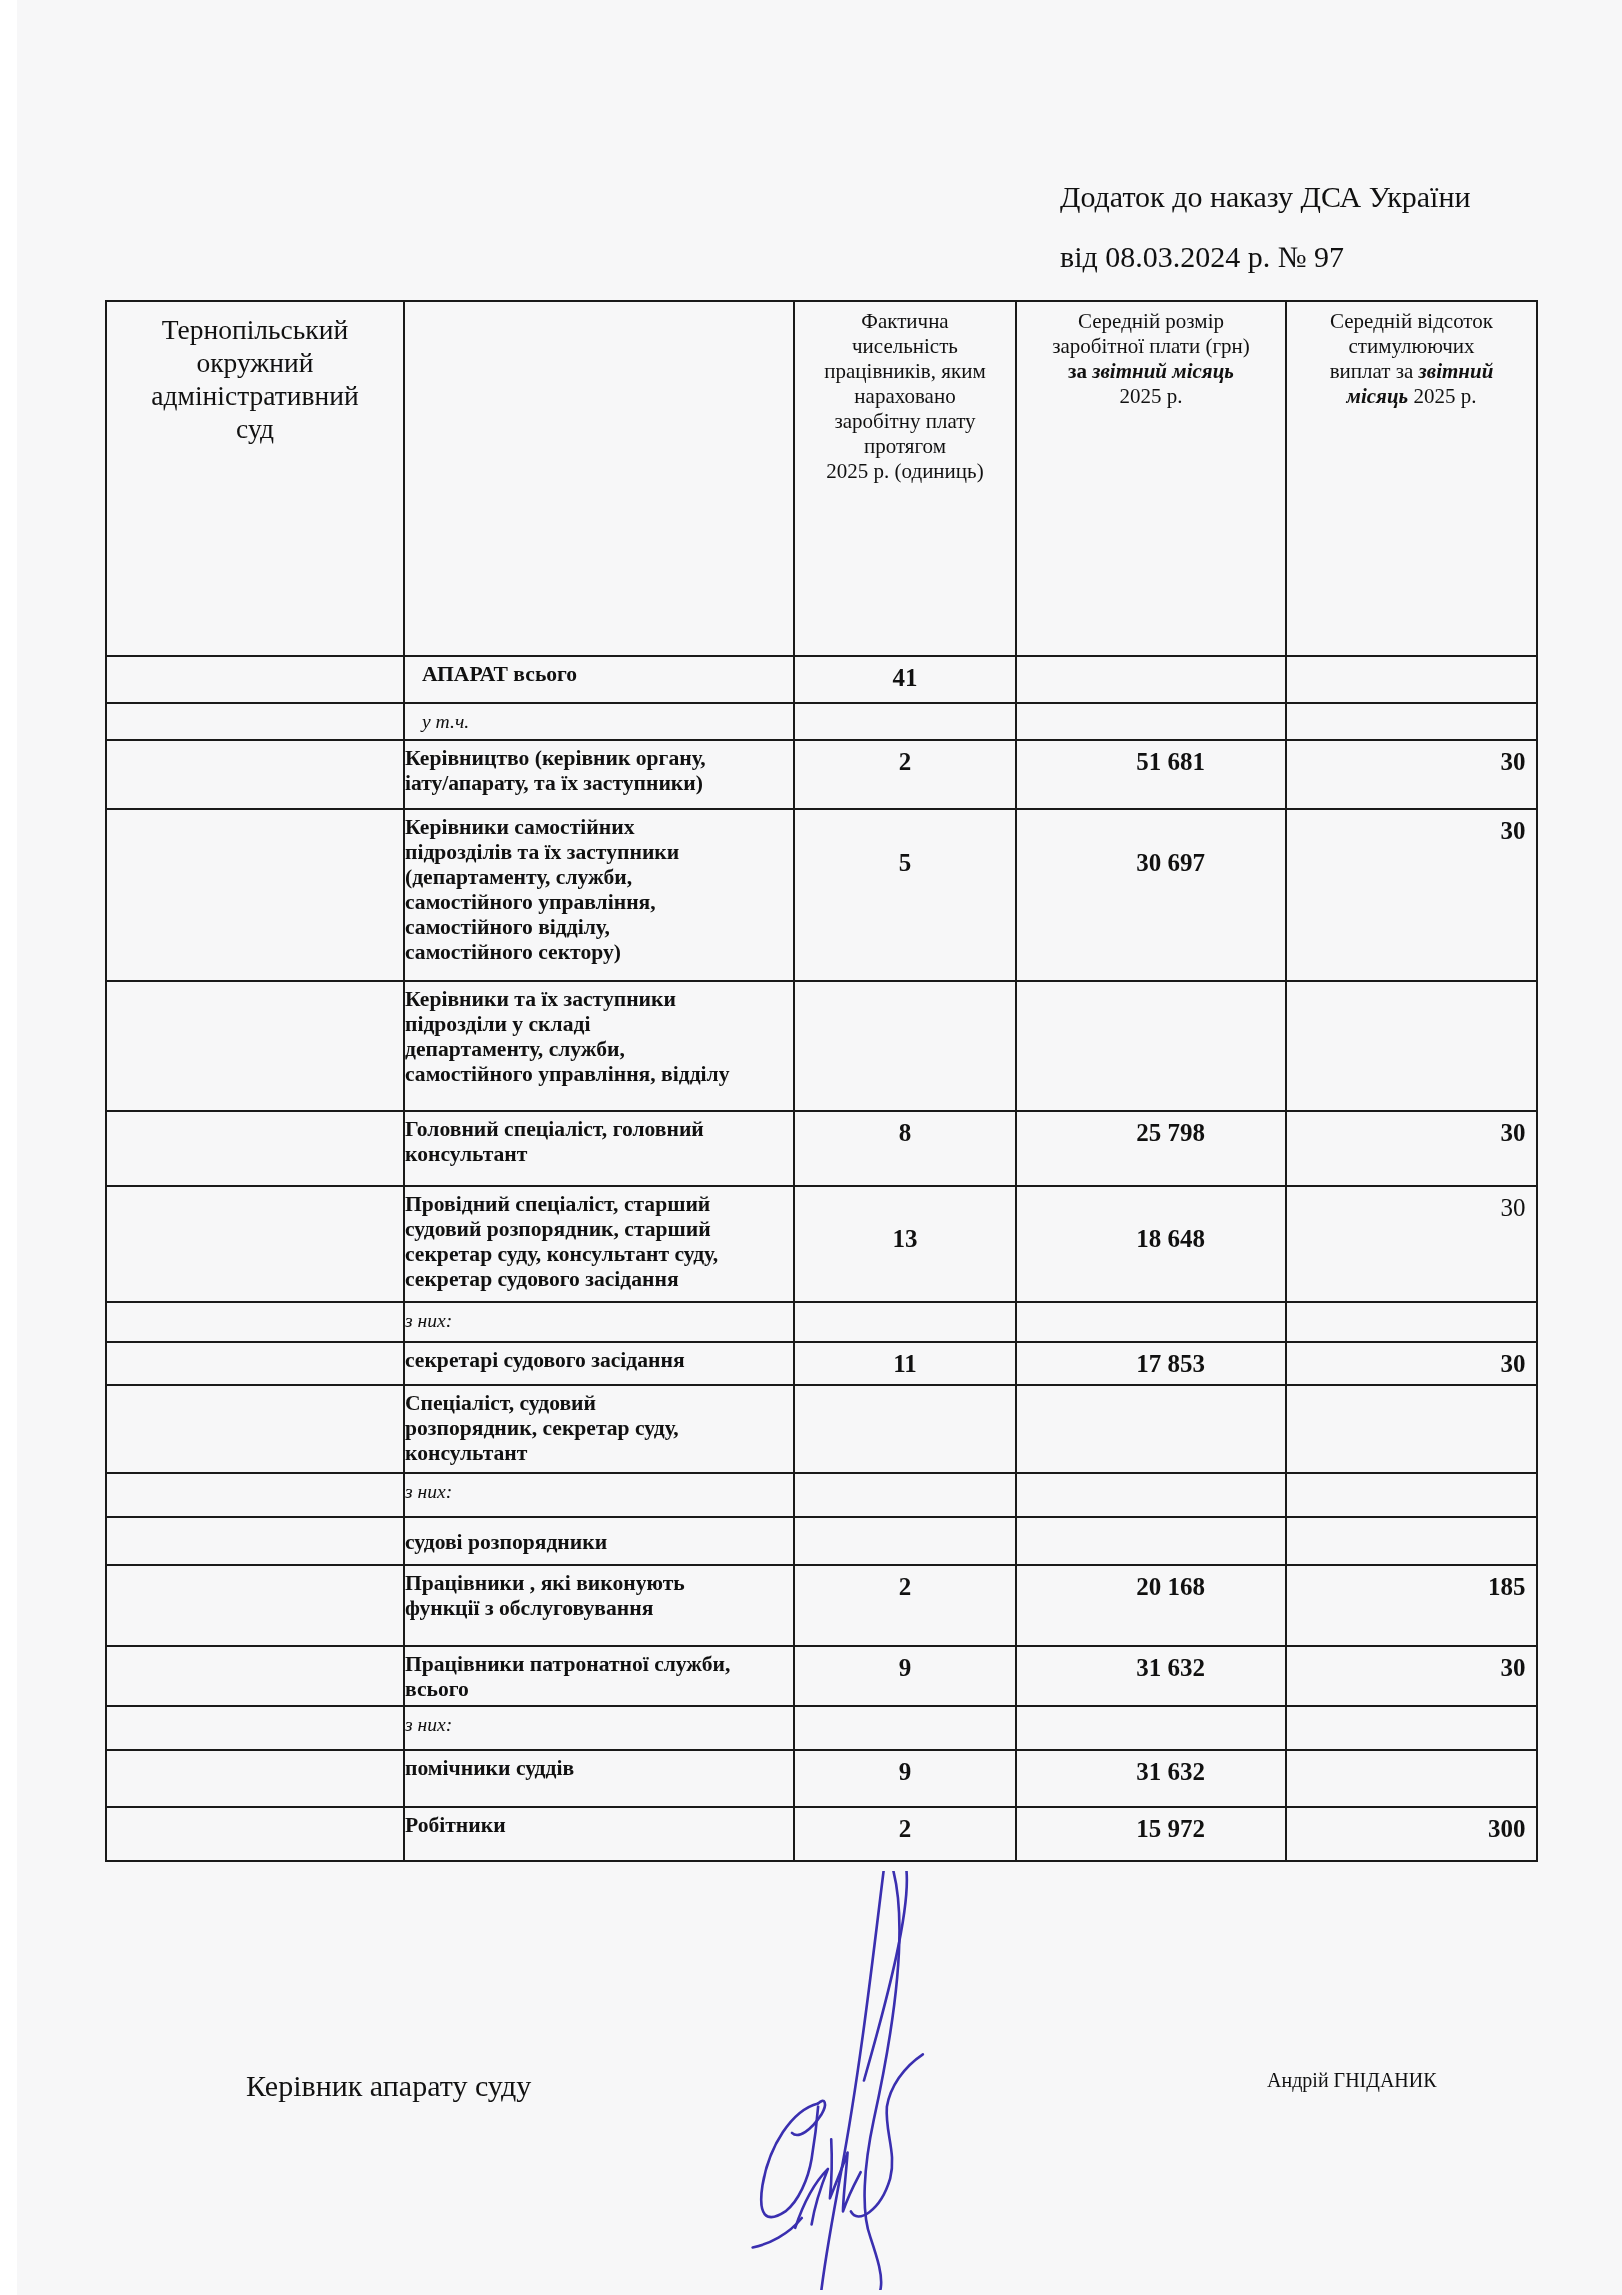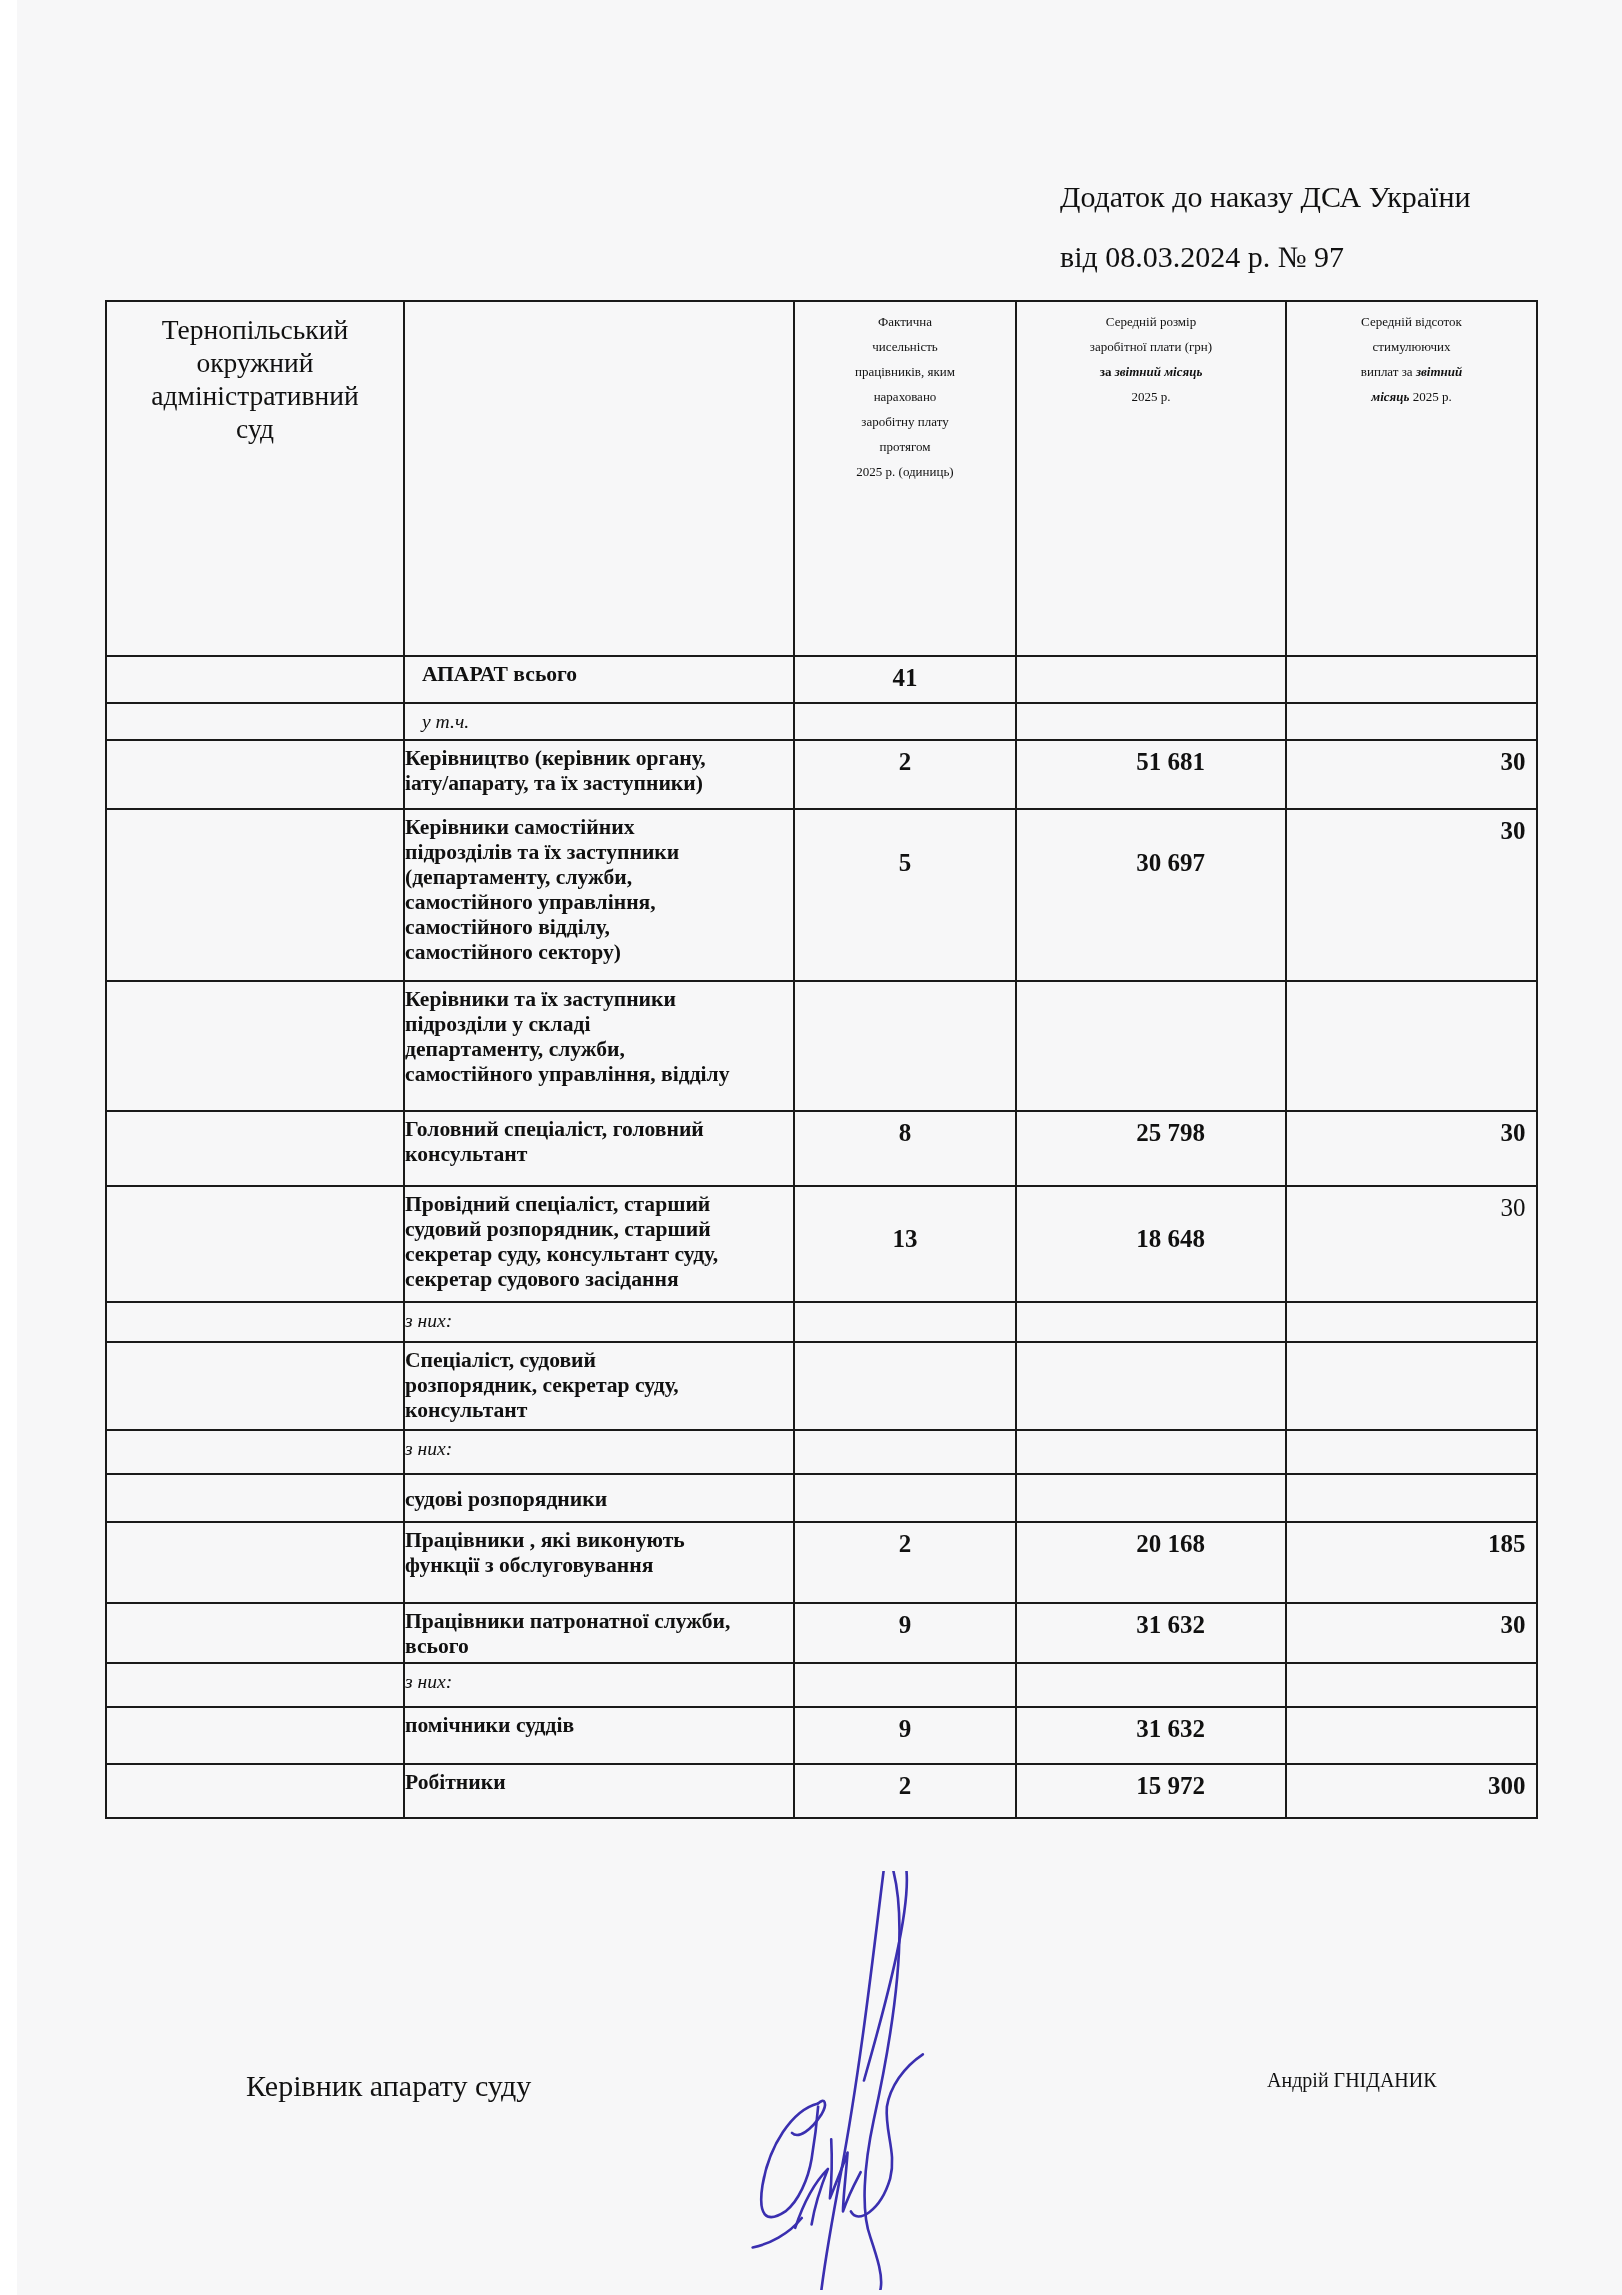--- a/index.html
+++ b/index.html
@@ -30,21 +30,21 @@
     padding: 0;
     vertical-align: top;
     box-sizing: border-box;
   }
   .title-cell {
     text-align: center; font-weight: bold; font-size: 21.6px; line-height: 26px;
     padding-top: 6.5px !important; height: 90px;
   }
   .title-cell .u { text-decoration: underline; }
   .hdr-court { font-size: 27.5px; line-height: 33px; text-align: center; padding-top: 10.5px !important; }
-  .hdr-col { font-size: 13px; line-height: 25px; text-align: center; padding-top: 6.5px !important; margin-left: 12px; }
+  .hdr-col { font-size: 21px; line-height: 25px; text-align: center; padding-top: 6.5px !important; margin-left: 12px; }
   .hdr-col .bi { font-weight: bold; font-style: italic; }
   .hdr-col .b { font-weight: bold; }
 
   .label { font-weight: bold; font-size: 21.6px; line-height: 25px; padding: 5.2px 0 0 0 !important; white-space: nowrap; overflow: hidden; }
   .label.indent { padding-left: 17px !important; }
   .label.it { font-weight: normal; font-style: italic; font-size: 19.6px; }
   .label.it.indent { padding-left: 17px !important; }
   .num { font-weight: bold; font-size: 25px; text-align: center; padding-top: 6.5px !important; }
   .num.right { text-align: right; padding-right: 10.5px !important; }
   .num.reg { font-weight: normal; }
@@ -172,20 +172,27 @@
   </tr>
 
   <tr style="height:40px">
     <td></td>
     <td class="label it">з них:</td>
     <td class="num"></td>
     <td class="num"></td>
     <td class="num right"></td>
   </tr>
 
+  <tr style="height:43px">
+    <td></td>
+    <td class="label">секретарі судового засідання</td>
+    <td class="num">11</td>
+    <td class="num salary">17 853</td>
+    <td class="num right">30</td>
+  </tr>
 
   <tr style="height:88px">
     <td></td>
     <td class="label" style="white-space:pre-line;"><span>Спеціаліст, судовий
 розпорядник, секретар суду,
 консультант</span></td>
     <td class="num"></td>
     <td class="num"></td>
     <td class="num right"></td>
   </tr>

